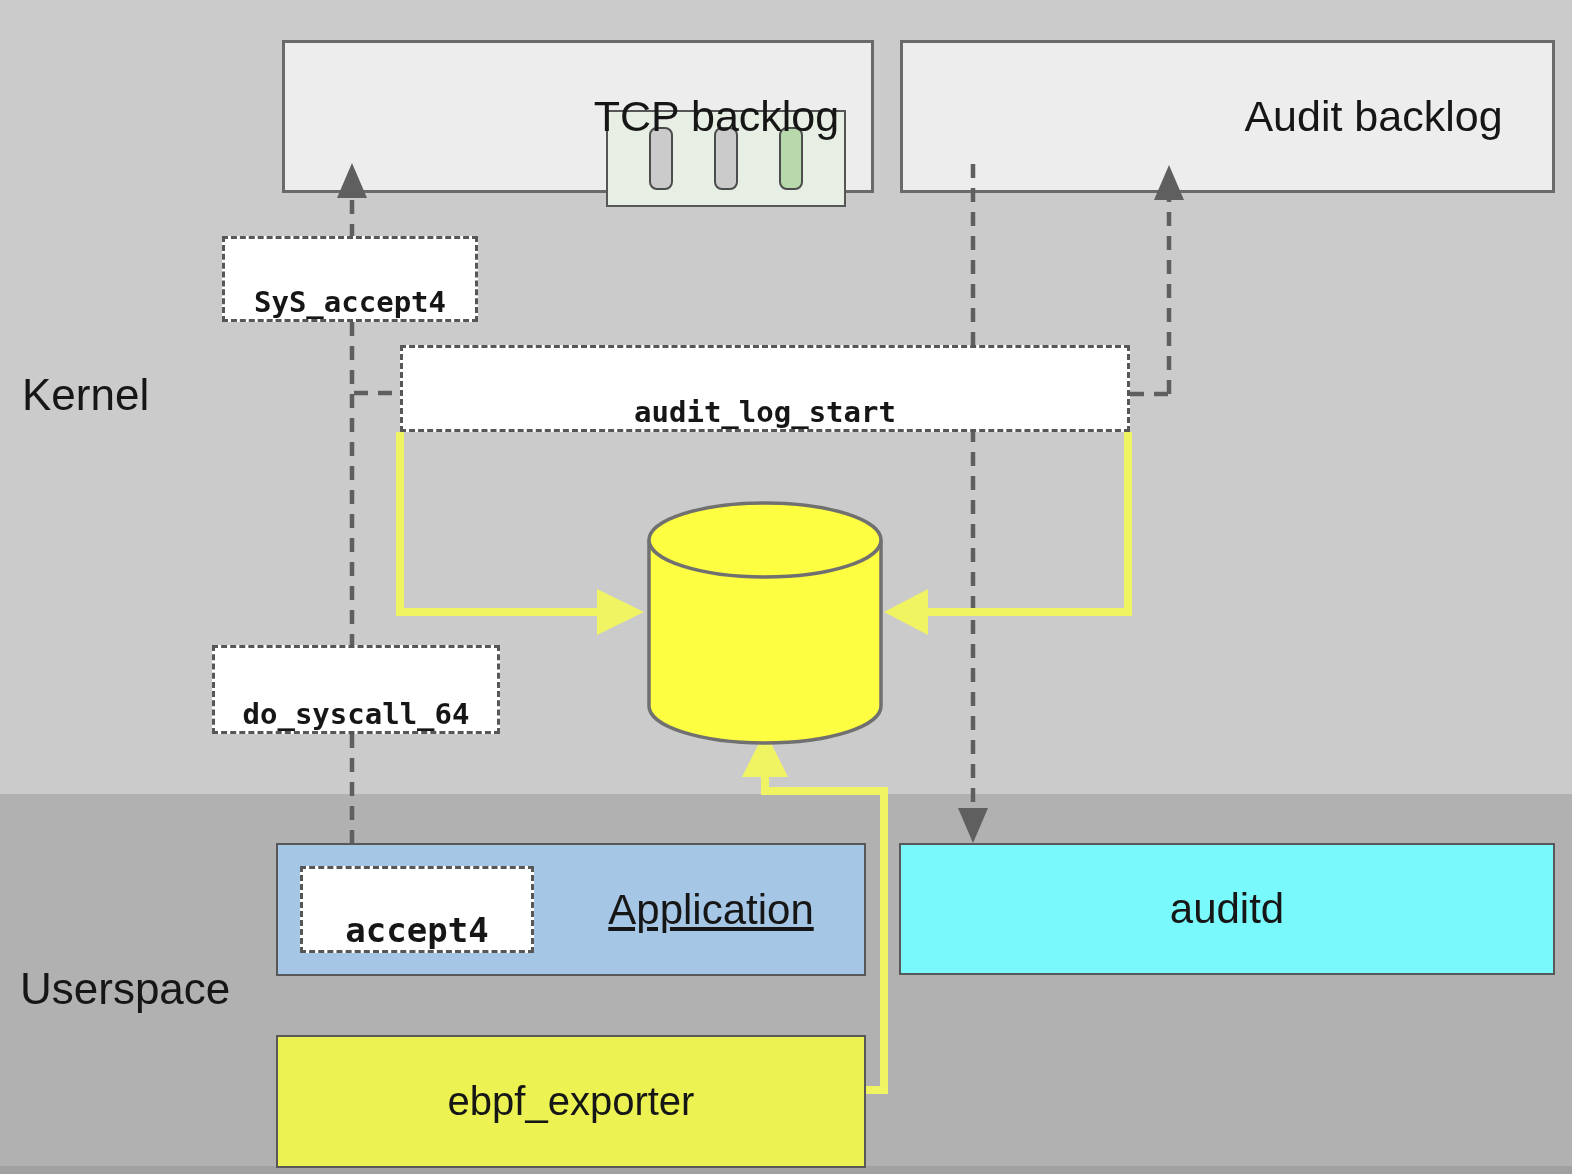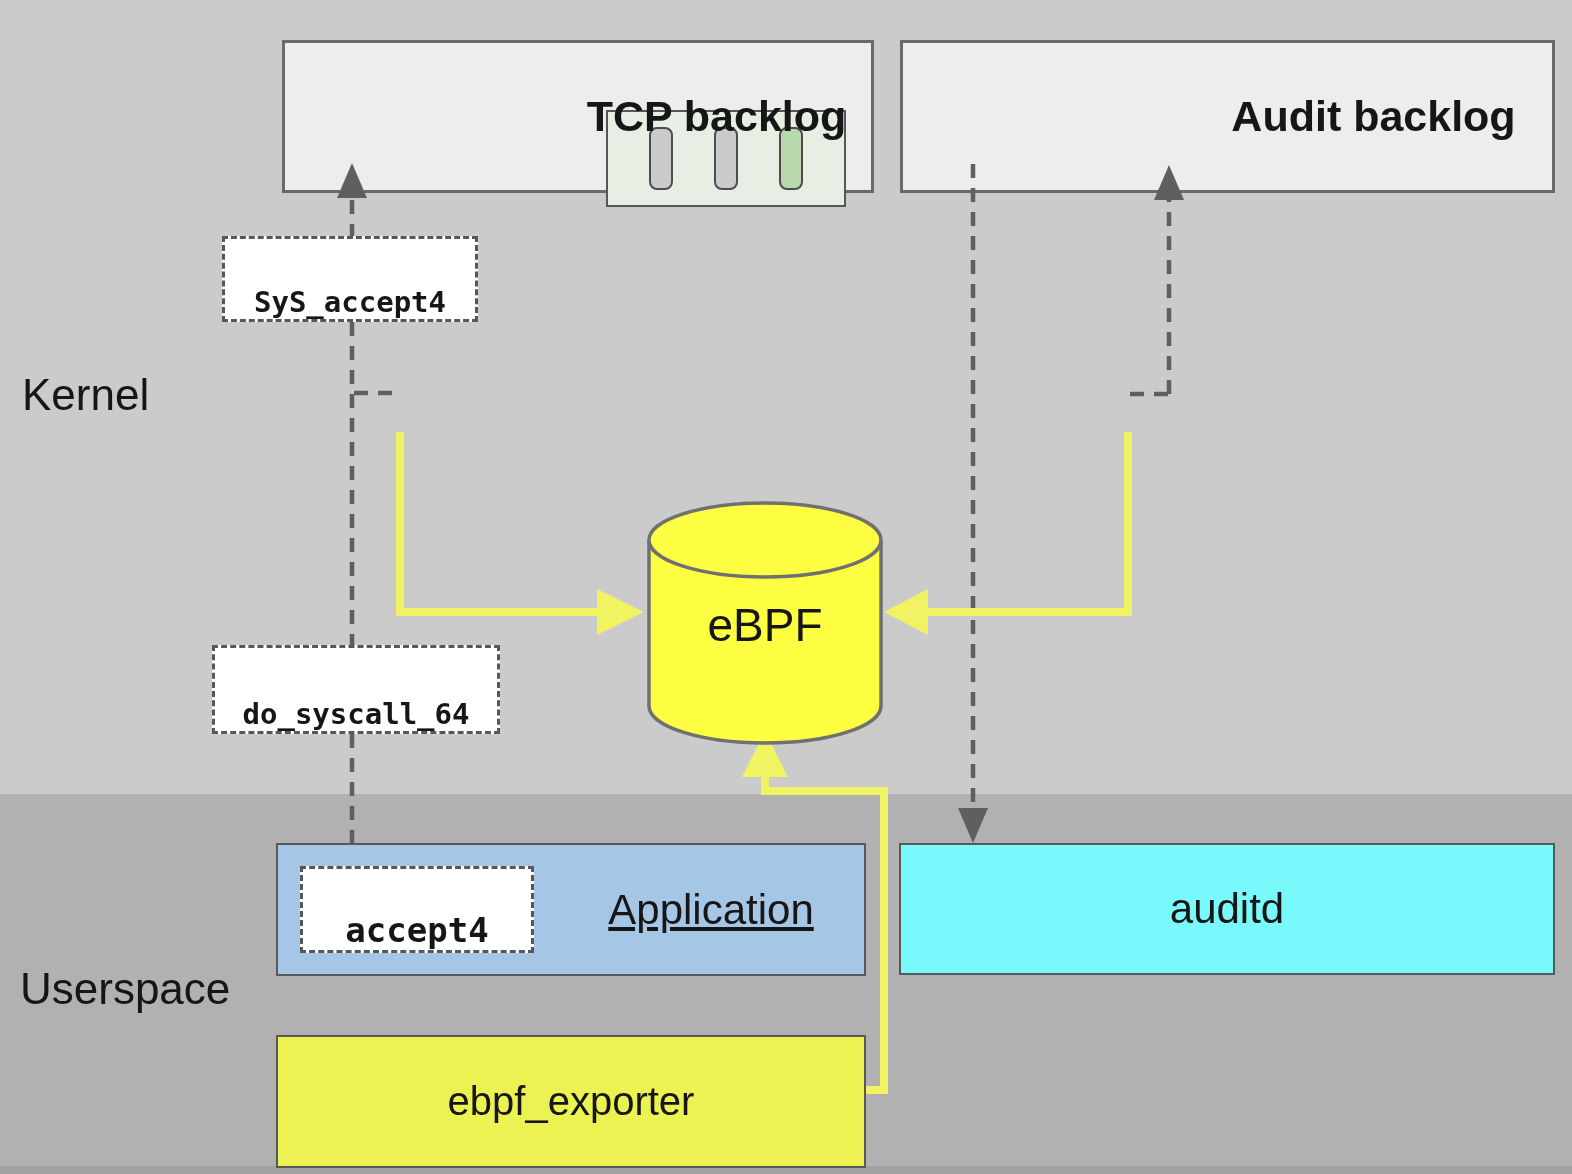--- a/index.html
+++ b/index.html
@@ -19,21 +19,21 @@
   .ylin{stroke:#f0f462;stroke-width:8;fill:none;stroke-linejoin:miter;}
   .yhead{fill:#f0f462;stroke:none;}
 
   
   .solidbox{position:absolute;box-sizing:border-box;border:2.5px solid #585858;z-index:4;}
   .dashbox{
     position:absolute;box-sizing:border-box;background:#ffffff;border:3px dashed #575757;
     display:flex;align-items:flex-end;justify-content:center;z-index:4;
     font-family:"DejaVu Sans Mono", monospace;font-weight:bold;font-size:29px;
   }
-  .backlog-outer{position:absolute;box-sizing:border-box;background:#ededed;border:3px solid #6a6a6a;z-index:1;font-weight:bold;}
+  .backlog-outer{position:absolute;box-sizing:border-box;background:#ededed;border:3px solid #6a6a6a;z-index:1;}
   .backlog-inner{
     position:absolute;box-sizing:border-box;background:#e7efe4;border:2.5px solid #565656;
     display:flex;align-items:center;justify-content:space-evenly;z-index:2;
   }
   .slot{width:24px;height:63px;border:2.5px solid #4c4c4c;border-radius:8px;box-sizing:border-box;background:#cbcbcb;}
   .slot.green{background:#b7d9ab;}
   .backlog-label{
     position:absolute;top:0;bottom:0;display:flex;align-items:center;justify-content:center;
     font-size:43px;z-index:2;
   }
@@ -111,31 +111,33 @@
     <polyline class="ylin" points="866,1090 884,1090 884,791 765,791 765,777"></polyline>
     <polygon class="yhead" points="765,731 742,777 788,777"></polygon>
   </svg>
 
   <div class="region-label" style="left:22px;top:370px;">Kernel</div>
   <div class="region-label" style="left:20px;top:964px;">Userspace</div>
 
   <div class="dashbox sys-box">
     <span>SyS_accept4</span>
   </div>
+  <div class="dashbox als-box">
+    <span>audit_log_start</span>
+  </div>
   <div class="dashbox dsc-box">
     <span>do_syscall_64</span>
   </div>
 
   <div class="cylinder">
     <svg width="240" height="246" viewBox="0 0 240 246">
       <path d="M4 40 L4 206 A116 37 0 0 0 236 206 L236 40" fill="#fdfd42" stroke="#707070" stroke-width="3.5"></path>
       <ellipse cx="120" cy="40" rx="116" ry="37" fill="#fdfd42" stroke="#707070" stroke-width="3.5"></ellipse>
     </svg>
   </div>
-  <div class="cyl-label">eBPF</div>
 
   <div class="solidbox app-box"></div>
   <div class="dashbox accept4-box">
     <span>accept4</span>
   </div>
   <div class="app-label bigtext">Application</div>
 
   <div class="solidbox auditd-box bigtext">
     <span>auditd</span>
   </div>

